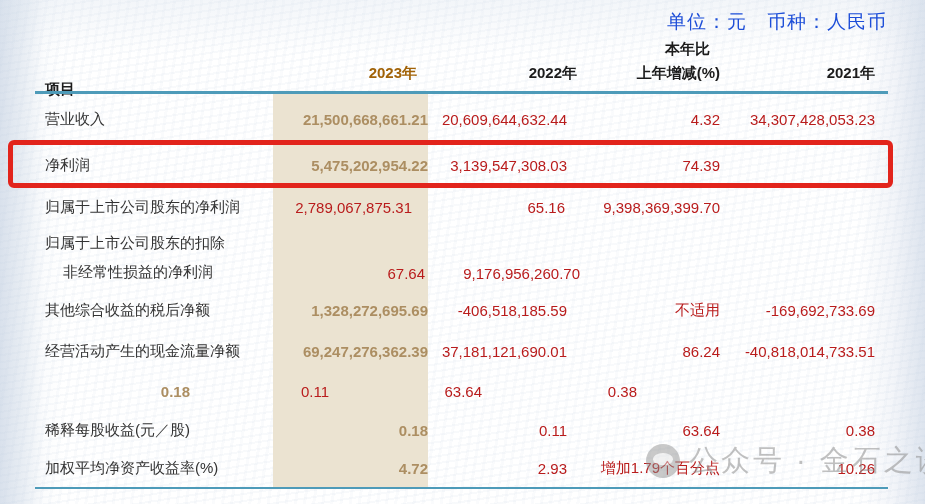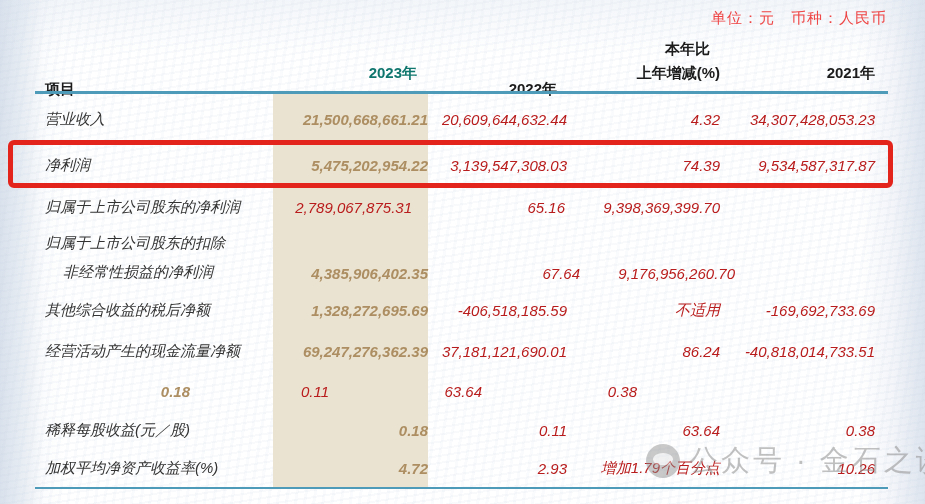--- a/index.html
+++ b/index.html
@@ -7,28 +7,28 @@
     width:925px;height:504px;position:relative;overflow:hidden;
     font-family:"Liberation Sans","DejaVu Sans",sans-serif;
     color:#333;
     background:
       linear-gradient(180deg, rgba(214,224,236,0.30) 0, rgba(255,255,255,0) 55px),
       repeating-linear-gradient(171deg, rgba(186,202,220,0.10) 0 2px, rgba(255,255,255,0) 2px 7px),
       repeating-linear-gradient(99deg, rgba(198,210,226,0.09) 0 3px, rgba(255,255,255,0) 3px 9px),
       linear-gradient(90deg, #d9e1ec 0%, #e9eef4 2.6%, #fbfcfd 4.8%, #ffffff 7%, #ffffff 93%, #f3f5f9 96.5%, #dde4ee 100%);
   }
   .abs{position:absolute;}
-  .unit-line{top:9px;right:38px;font-size:15px;color:#ef4444;letter-spacing:1px;}
+  .unit-line{top:9px;right:38px;font-size:19px;color:#1d4ed8;letter-spacing:1px;}
   .hdr{font-size:15px;font-weight:bold;color:#1c1c1c;white-space:nowrap;}
-  .hdr-2023{color:#0f766e;}
+  .hdr-2023{color:#a16207;}
   .rule{background:#4e9bb9;}
   .rule-top{left:35px;top:91px;width:853px;height:3px;}
   .rule-bottom{left:35px;top:487px;width:853px;height:2px;}
   .band-2023{left:273px;top:94px;width:155px;height:393px;background:#ebe3d1;}
-  .tbl{left:35px;top:94px;width:853px;font-style:italic;}
+  .tbl{left:35px;top:94px;width:853px;}
   .trow{display:flex;align-items:center;font-size:15px;}
   .trow.tall{align-items:flex-end;padding-bottom:8px;box-sizing:border-box;}
   .c-label{width:238px;padding-left:10px;box-sizing:border-box;color:#333;}
   .c-label .l2{padding-left:18px;margin-top:10px;}
   .cell{white-space:nowrap;text-align:right;box-sizing:border-box;color:#b91c1c;}
   .c-2023{width:155px;font-weight:bold;color:#ac8e62;}
   .c-2022{width:140px;padding-right:1px;}
   .c-chg{width:152px;}
   .c-2021{width:168px;padding-right:13px;}
   .h50{height:50px;} .h42{height:42px;} .h62{height:62px;}
@@ -39,55 +39,53 @@
   .wm-icon::after{content:"";position:absolute;left:7px;top:9px;width:20px;height:12px;border-radius:50% 50% 45% 45%;background:rgba(255,255,255,.75);}
   .wm-text{font-size:29px;color:#8f8f8f;opacity:.55;letter-spacing:3px;white-space:nowrap;}
 </style>
 </head>
 <body>
 
 <div class="abs unit-line">单位：元　币种：人民币</div>
 
 <div class="abs hdr" style="left:45px;top:80px;">项目</div>
 <div class="abs hdr hdr-2023" style="right:508px;top:64px;">2023年</div>
-<div class="abs hdr" style="right:368px;top:64px;margin-top:16px;">2022年</div>
+<div class="abs hdr" style="right:348px;top:64px;">2022年</div>
 <div class="abs hdr" style="right:215px;top:40px;">本年比</div>
 <div class="abs hdr" style="right:205px;top:64px;">上年增减(%)</div>
 <div class="abs hdr" style="right:50px;top:64px;">2021年</div>
 
 <div class="abs band-2023"></div>
 <div class="abs rule rule-top"></div>
 
 <div class="abs tbl">
   <div class="trow h50">
     <div class="c-label">营业收入</div>
     <div class="cell c-2023">21,500,668,661.21</div>
     <div class="cell c-2022">20,609,644,632.44</div>
     <div class="cell c-chg">4.32</div>
     <div class="cell c-2021">34,307,428,053.23</div>
   </div>
   <div class="trow h42">
     <div class="c-label">净利润</div>
     <div class="cell c-2023">5,475,202,954.22</div>
     <div class="cell c-2022">3,139,547,308.03</div>
     <div class="cell c-chg">74.39</div>
-    <div class="cell c-2021">9,534,587,317.87</div>
   </div>
   <div class="trow h42">
     <div class="c-label">归属于上市公司股东的净利润</div>
     <div class="cell c-2022">2,789,067,875.31</div>
     <div class="cell c-chg">65.16</div>
     <div class="cell c-2021">9,398,369,399.70</div>
   </div>
   <div class="trow h62 tall">
     <div class="c-label">
       <div class="l1">归属于上市公司股东的扣除</div>
       <div class="l2">非经常性损益的净利润</div>
     </div>
-    <div class="cell c-2023">4,385,906,402.35</div>
     <div class="cell c-chg">67.64</div>
     <div class="cell c-2021">9,176,956,260.70</div>
   </div>
   <div class="trow h41">
     <div class="c-label">其他综合收益的税后净额</div>
     <div class="cell c-2023">1,328,272,695.69</div>
     <div class="cell c-2022">-406,518,185.59</div>
     <div class="cell c-chg">不适用</div>
     <div class="cell c-2021">-169,692,733.69</div>
   </div>

